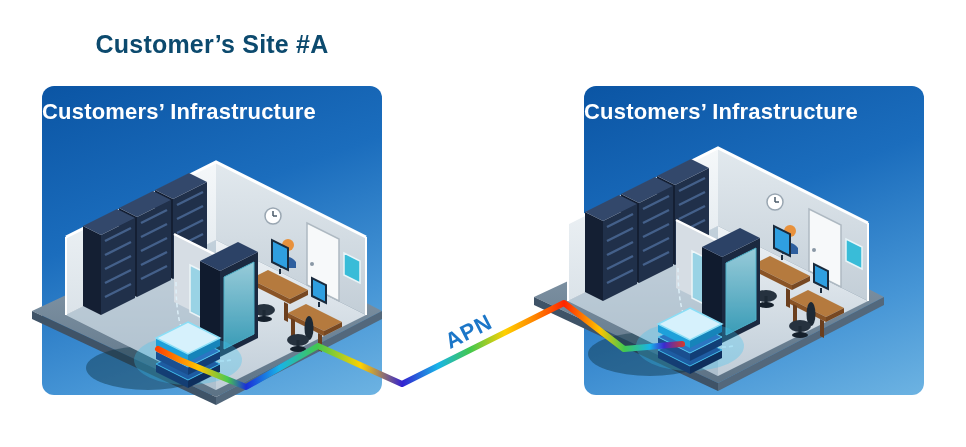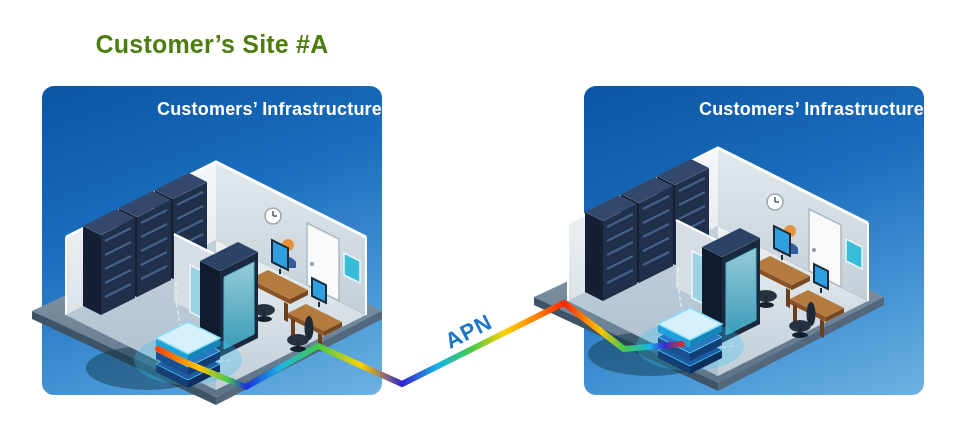--- a/index.html
+++ b/index.html
@@ -3,33 +3,33 @@
 <meta charset="utf-8">
 <style>
   html,body { margin:0; padding:0; background:#ffffff; }
   .canvas {
     position:relative; width:966px; height:447px; background:#ffffff;
     overflow:hidden; font-family:"Liberation Sans", sans-serif;
   }
   .defs-svg { position:absolute; width:0; height:0; }
   .site-title {
     position:absolute; top:30px; width:340px; text-align:center;
-    font-size:25px; font-weight:bold; color:#4d7c0f; letter-spacing:.2px;
+    font-size:25px; font-weight:bold; color:#0c4a6e; letter-spacing:.2px;
   }
   .title-a { left:42px; }
   .title-b { left:584px; }
   .infra-box {
     position:absolute; top:86px; width:340px; height:309px; border-radius:12px;
     background:linear-gradient(160deg,#0b55a4 0%,#1b6dbd 40%,#4796d6 75%,#6db3e2 100%);
   }
   .box-a { left:42px; }
   .box-b { left:584px; }
   .box-label {
-    position:relative; z-index:2; margin-top:13px; text-align:right;
-    color:#ffffff; font-weight:bold; font-size:18px; letter-spacing:.2px;
+    position:relative; z-index:2; margin-top:13px; text-align:left;
+    color:#ffffff; font-weight:bold; font-size:22px; letter-spacing:.2px;
   }
   .room { position:absolute; width:370px; height:330px; z-index:1; pointer-events:none; }
   .box-a .room { left:-16px; top:26px; }
   .box-b .room { left:-56px; top:12px; }
   .overlay {
     position:absolute; left:0; top:0; width:966px; height:447px;
     z-index:5; pointer-events:none;
   }
 </style>
 </head>

